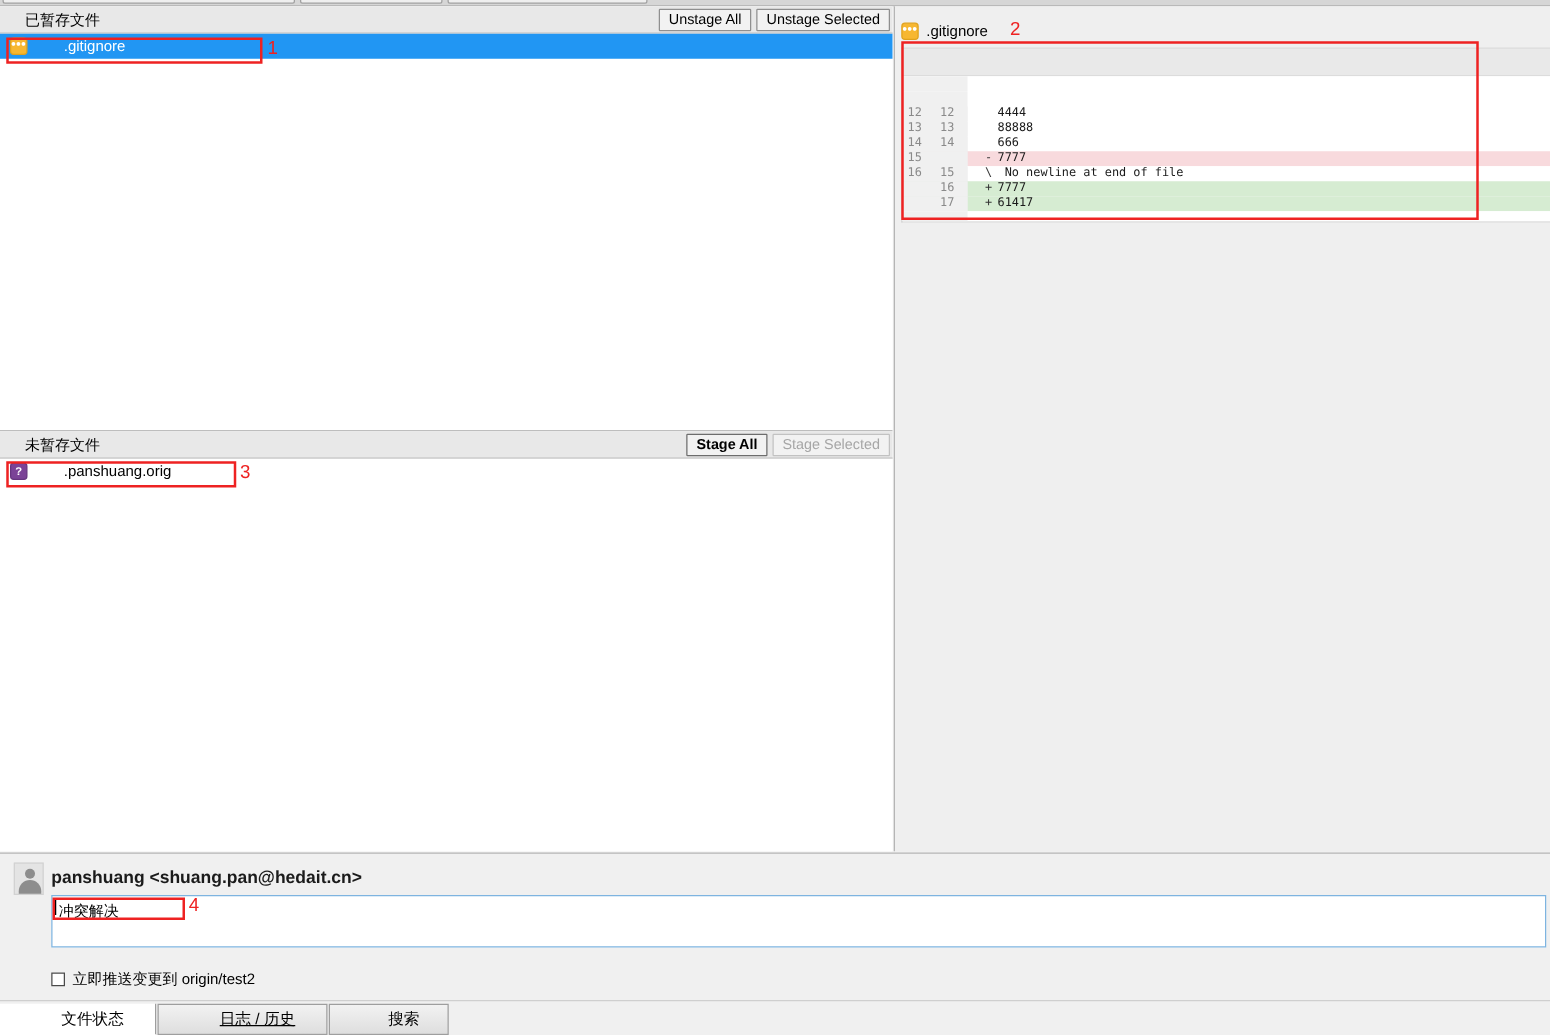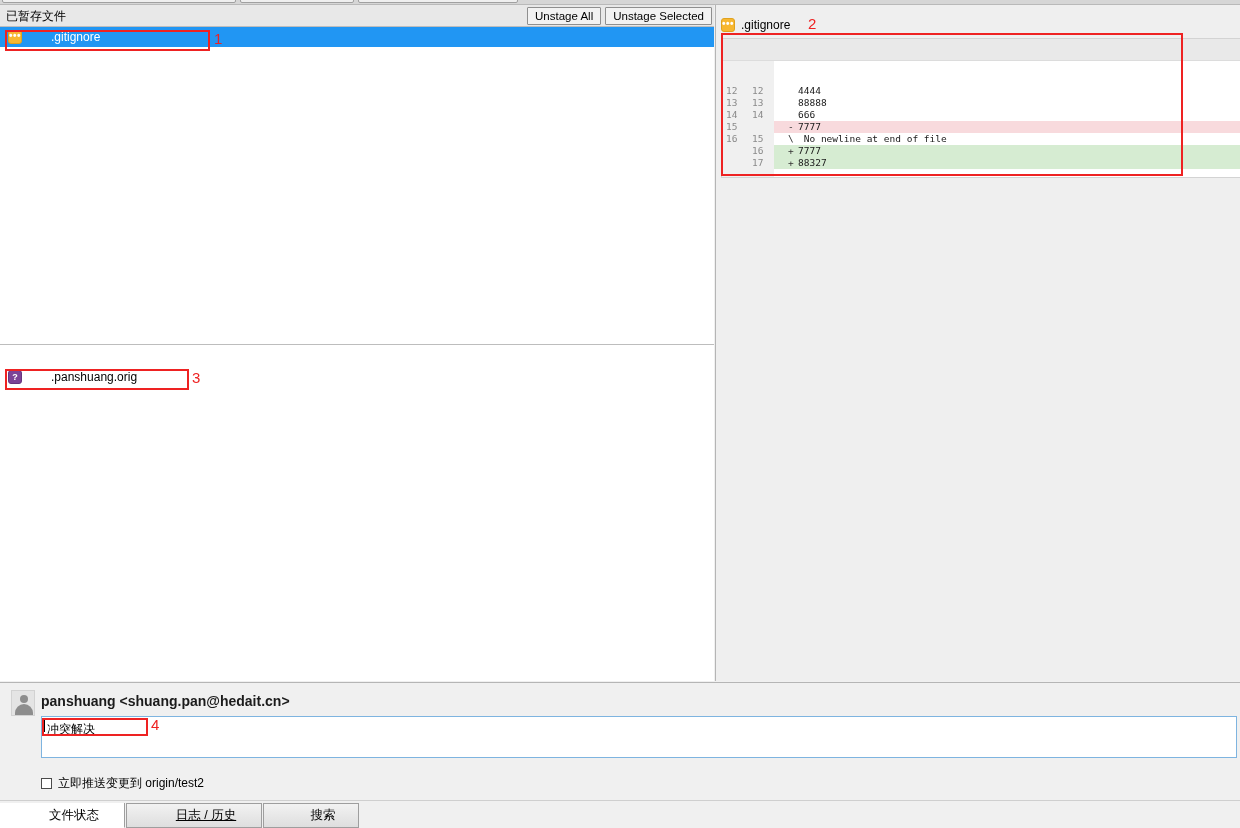--- a/index.html
+++ b/index.html
@@ -41,21 +41,21 @@
   }
 
   .panel-header {
     position: relative;
     height: 22px;
     background: #e8e8e8;
     border-bottom: 1px solid #bdbdbd;
     display: flex; align-items: center;
   }
   .panel-header .ph-title {
-    margin-left: 6px;
+    margin-left: 20px;
     font-size: 12px;
     color: #000;
     line-height: 22px;
   }
   .panel-header .ph-buttons {
     position: absolute; right: 2px; top: 2px;
     display: flex; gap: 4px;
   }
   .btn {
     height: 18px;
@@ -303,20 +303,27 @@
 
     <div class="staged-area file-list">
       <div class="file-row selected">
         <span class="file-icon modified">
             <span class="dots">•••</span>
           </span>
         <span class="file-name">.gitignore</span>
       </div>
     </div>
 
+    <div class="unstaged-header panel-header">
+      <span class="ph-title">未暂存文件</span>
+      <span class="ph-buttons">
+        <button class="btn default">Stage All</button>
+        <button class="btn disabled">Stage Selected</button>
+      </span>
+    </div>
 
     <div class="unstaged-area file-list">
       <div class="file-row">
         <span class="file-icon untracked">
             <span>?</span>
           </span>
         <span class="file-name">.panshuang.orig</span>
       </div>
     </div>
   </div>
@@ -333,21 +340,21 @@
       <div class="diff-toolstrip"></div>
       <div class="diff-rows" id="diff-rows">
           <div class="diff-row ctx"><span class="ln-fill"></span></div>
           <div class="diff-row ctx"><span class="ln-fill"></span></div>
           <div class="diff-row ctx"><span class="ln-fill"></span><span class="ln old">12</span><span class="ln new">12</span><span class="gut"></span><span class="code">4444</span></div>
           <div class="diff-row ctx"><span class="ln-fill"></span><span class="ln old">13</span><span class="ln new">13</span><span class="gut"></span><span class="code">88888</span></div>
           <div class="diff-row ctx"><span class="ln-fill"></span><span class="ln old">14</span><span class="ln new">14</span><span class="gut"></span><span class="code">666</span></div>
           <div class="diff-row del"><span class="ln-fill"></span><span class="ln old">15</span><span class="ln new"></span><span class="gut">-</span><span class="code">7777</span></div>
           <div class="diff-row meta"><span class="ln-fill"></span><span class="ln old">16</span><span class="ln new">15</span><span class="gut">\</span><span class="code"> No newline at end of file</span></div>
           <div class="diff-row add"><span class="ln-fill"></span><span class="ln old"></span><span class="ln new">16</span><span class="gut">+</span><span class="code">7777</span></div>
-          <div class="diff-row add"><span class="ln-fill"></span><span class="ln old"></span><span class="ln new">17</span><span class="gut">+</span><span class="code">88327</span></div>
+          <div class="diff-row add"><span class="ln-fill"></span><span class="ln old"></span><span class="ln new">17</span><span class="gut">+</span><span class="code">61417</span></div>
           <div class="diff-row ctx"><span class="ln-fill"></span></div>
         </div>
     </div>
   </div>
 
   <div class="commit-area"></div>
 
   <div class="avatar">
     <div class="head"></div>
     <div class="body"></div>

